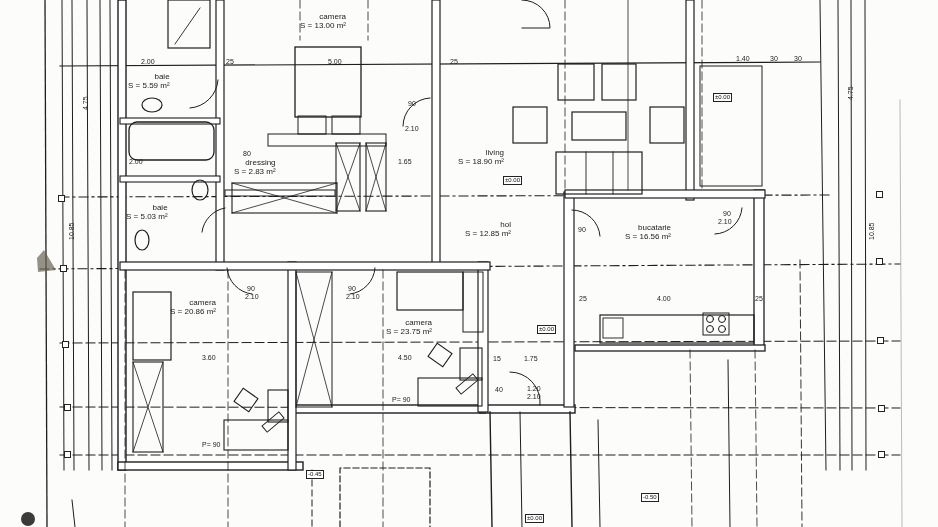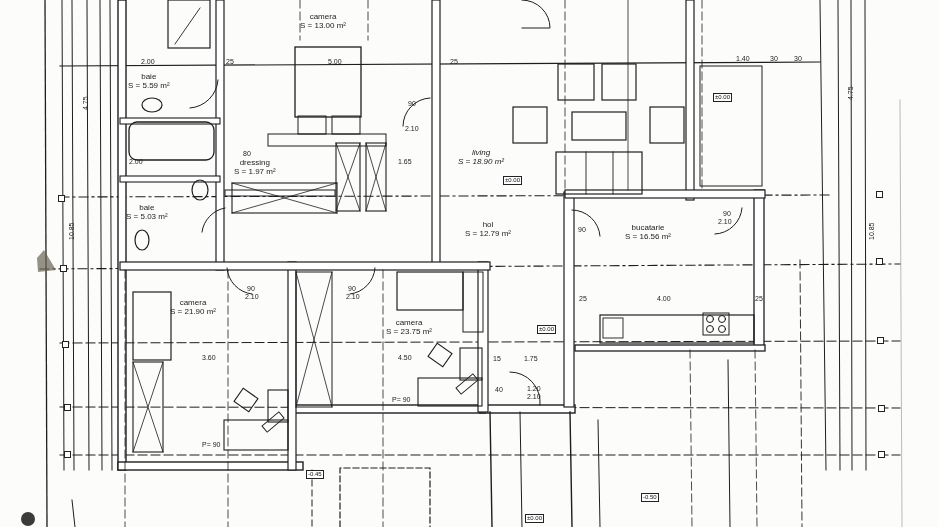--- a/index.html
+++ b/index.html
@@ -1,18 +1,18 @@
 <!DOCTYPE html>
 <html><head>
 <meta charset="utf-8">
 <style>
   html,body{margin:0;padding:0;background:#fcfcfb;}
   body{width:938px;height:527px;overflow:hidden;position:relative;font-family:"Liberation Sans",sans-serif;color:#1a1a1a;}
   #plan{position:absolute;left:0;top:0;width:938px;height:527px;}
-  .lbl{position:absolute;font-size:8px;line-height:9px;text-align:center;white-space:nowrap;color:#1c1c1c;}
+  .lbl{position:absolute;font-size:8px;line-height:9px;text-align:right;white-space:nowrap;color:#1c1c1c;}
   .lbl .area{display:block;}
   .dim{position:absolute;font-size:7px;color:#222;white-space:nowrap;}
   .dim.v{transform:rotate(-90deg);transform-origin:left top;}
   .tag{position:absolute;font-size:6px;border:1px solid #222;padding:0 1px;line-height:7px;background:#fff;color:#111;}
   .axis{position:absolute;width:7px;height:7px;border:1.4px solid #222;background:#fff;box-sizing:border-box;}
 </style>
 </head>
 <body>
 
 <svg id="plan" viewBox="0 0 938 527" xmlns="http://www.w3.org/2000/svg">
@@ -148,26 +148,26 @@
     <line x1="628" y1="0" x2="628" y2="190" stroke-width="0.8"></line>
     <line x1="702" y1="0" x2="702" y2="190" stroke-width="0.8" stroke-dasharray="8 4"></line>
   </g>
 
   <path d="M37 258 L44 250 L56 270 L38 272 Z" fill="#6b6454" opacity="0.7"></path>
   <circle cx="28" cy="519" r="7" fill="#3b3b3b"></circle>
 </svg>
 
 <div class="lbl" style="left:300px;top:12px;"><span>camera</span><span class="area">S = 13.00 m²</span></div>
 <div class="lbl" style="left:128px;top:72px;"><span>baie</span><span class="area">S = 5.59 m²</span></div>
-<div class="lbl" style="left:458px;top:148px;font-style:italic;"><span>living</span><span class="area">S = 18.90 m²</span></div>
-<div class="lbl" style="left:234px;top:158px;"><span>dressing</span><span class="area">S = 1.97 m²</span></div>
+<div class="lbl" style="left:458px;top:148px;"><span>living</span><span class="area">S = 18.90 m²</span></div>
+<div class="lbl" style="left:234px;top:158px;"><span>dressing</span><span class="area">S = 2.83 m²</span></div>
 <div class="lbl" style="left:126px;top:203px;"><span>baie</span><span class="area">S = 5.03 m²</span></div>
-<div class="lbl" style="left:465px;top:220px;"><span>hol</span><span class="area">S = 12.79 m²</span></div>
+<div class="lbl" style="left:465px;top:220px;"><span>hol</span><span class="area">S = 12.85 m²</span></div>
 <div class="lbl" style="left:625px;top:223px;"><span>bucatarie</span><span class="area">S = 16.56 m²</span></div>
-<div class="lbl" style="left:170px;top:298px;"><span>camera</span><span class="area">S = 21.90 m²</span></div>
+<div class="lbl" style="left:170px;top:298px;"><span>camera</span><span class="area">S = 20.86 m²</span></div>
 <div class="lbl" style="left:386px;top:318px;"><span>camera</span><span class="area">S = 23.75 m²</span></div>
 
 <div class="tag" style="left:713px;top:93px;">±0.00</div>
 <div class="tag" style="left:503px;top:176px;">±0.00</div>
 <div class="tag" style="left:537px;top:325px;">±0.00</div>
 <div class="tag" style="left:306px;top:470px;">-0.45</div>
 <div class="tag" style="left:641px;top:493px;">-0.50</div>
 <div class="tag" style="left:525px;top:514px;">±0.00</div>
 
 <div class="dim" style="left:141px;top:58px;">2.00</div>

